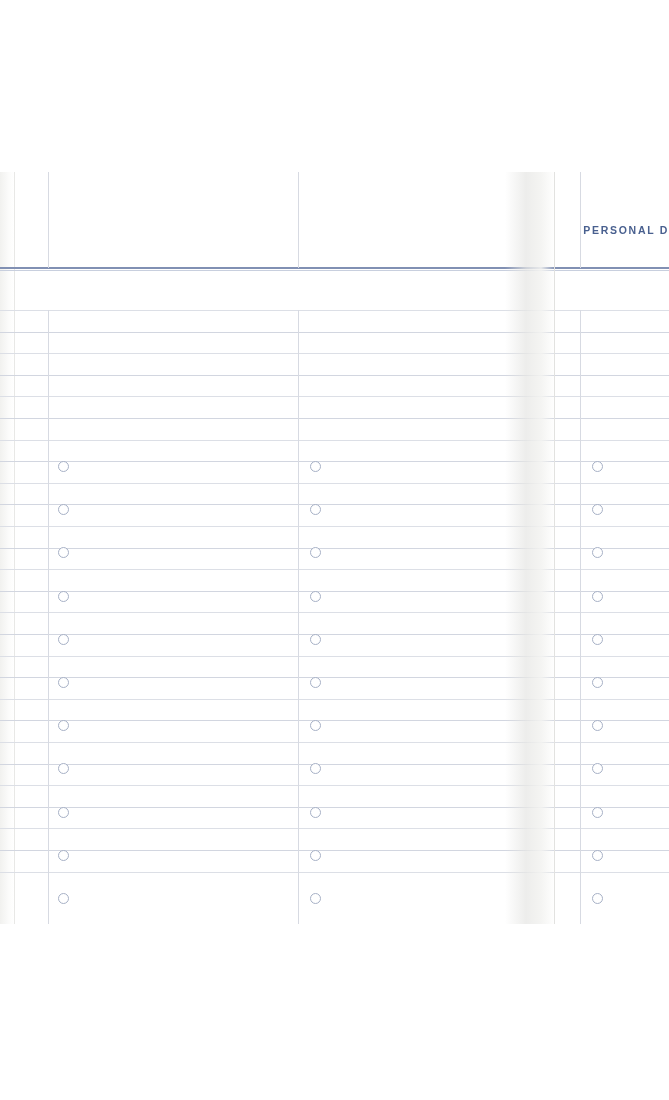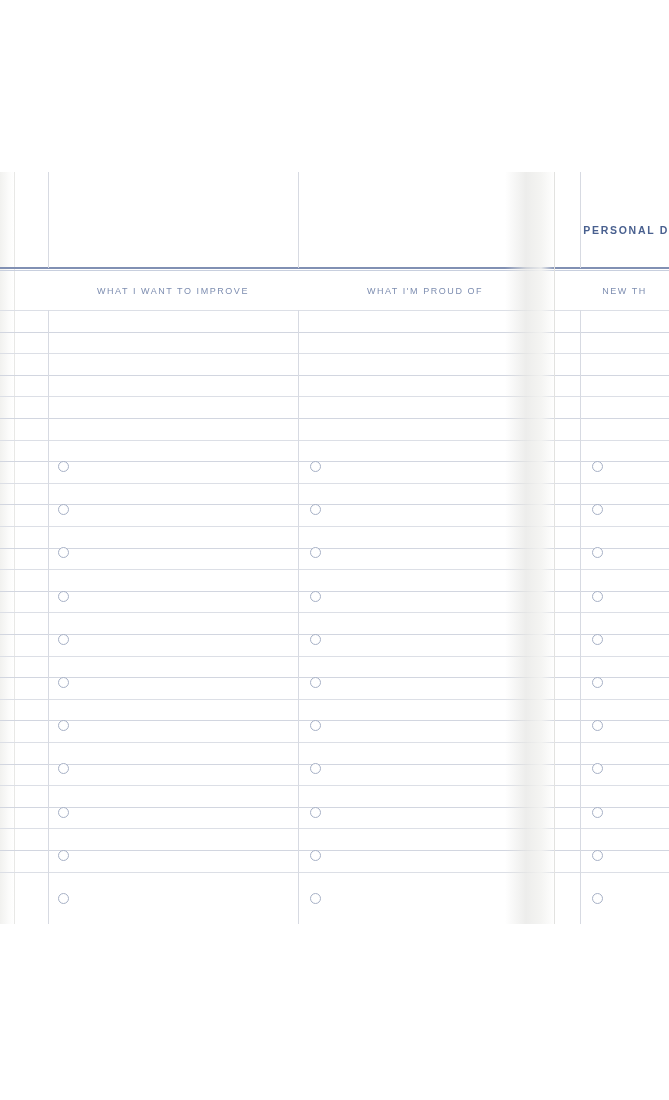--- a/index.html
+++ b/index.html
@@ -171,25 +171,20 @@
 <div class="sheet">
 
   <div class="binding-edge"></div>
 
   <div class="header-band">
     <div class="header-title">PERSONAL D</div>
   </div>
   <div class="rule-top"></div>
   <div class="rule-top-thin"></div>
 
-  <div class="col-headers" id="col-headers">
-      <div class="col-header" style="left: 48px; width: 250px;">WHAT I WANT TO IMPROVE</div>
-      <div class="col-header" style="left: 298px; width: 254px;">WHAT I'M PROUD OF</div>
-      <div class="col-header" style="left: 580px; width: 89px;">NEW TH</div>
-    </div>
 
   <div class="rows" id="rows">
       <div class="rule" style="top: 0px;"></div>
       <div class="rule major" style="top: 22px;"></div>
       <div class="rule" style="top: 43px;"></div>
       <div class="rule major" style="top: 65px;"></div>
       <div class="rule" style="top: 86px;"></div>
       <div class="rule major" style="top: 108px;"></div>
       <div class="rule" style="top: 130px;"></div>
       <div class="rule major" style="top: 151px;"></div>

